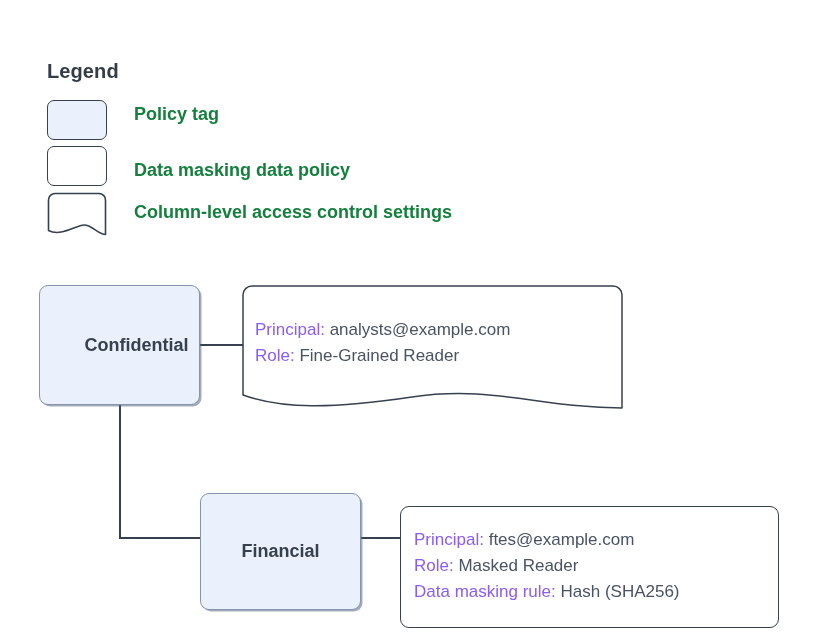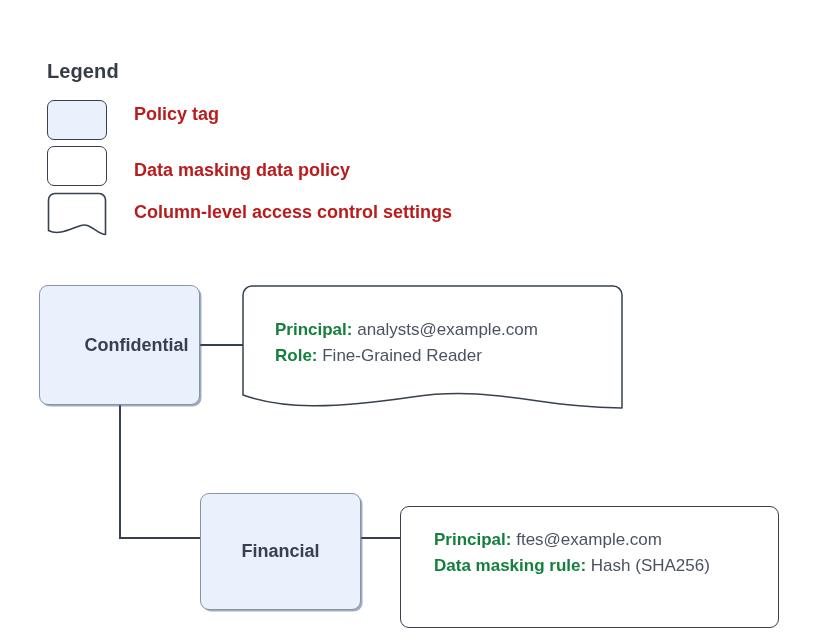--- a/index.html
+++ b/index.html
@@ -31,21 +31,21 @@
     font-size: 20px;
     font-weight: bold;
     color: #343c48;
     letter-spacing: 0.1px;
     white-space: nowrap;
   }
   .legend-row-label {
     position: absolute;
     font-size: 18px;
     font-weight: bold;
-    color: #b91c1c;
+    color: #15803d;
     white-space: nowrap;
     left: 134px;
   }
   .legend-label-1 { top: 104px; }
   .legend-label-2 { top: 160px; }
   .legend-label-3 { top: 202px; }
 
   .swatch {
     position: absolute;
     left: 47px;
@@ -124,23 +124,22 @@
     position: absolute;
     left: 13px;
     font-size: 17px;
     line-height: 26px;
     color: #4a5362;
     white-space: nowrap;
   }
   #callout-confidential .callout-text { top: 32px; }
   #callout-financial .callout-text { top: 20px; }
   .callout-text b {
-    color: #15803d;
-    font-weight: bold;
-    margin-left: 20px;
+    color: #8b5cf6;
+    font-weight: normal;
   }
   .wave-svg {
     position: absolute;
     left: 0;
     top: 0;
     overflow: visible;
   }
 
   
   .connector {
@@ -219,19 +218,23 @@
     </div>
   </div>
 
   <div class="callout" id="callout-financial">
     <div class="callout-text">
       <div>
         <b>Principal:</b>
         <span>ftes@example.com</span>
       </div>
       <div>
+        <b>Role:</b>
+        <span>Masked Reader</span>
+      </div>
+      <div>
         <b>Data masking rule:</b>
         <span>Hash (SHA256)</span>
       </div>
     </div>
   </div>
 
 </div>
 
 </body></html>

